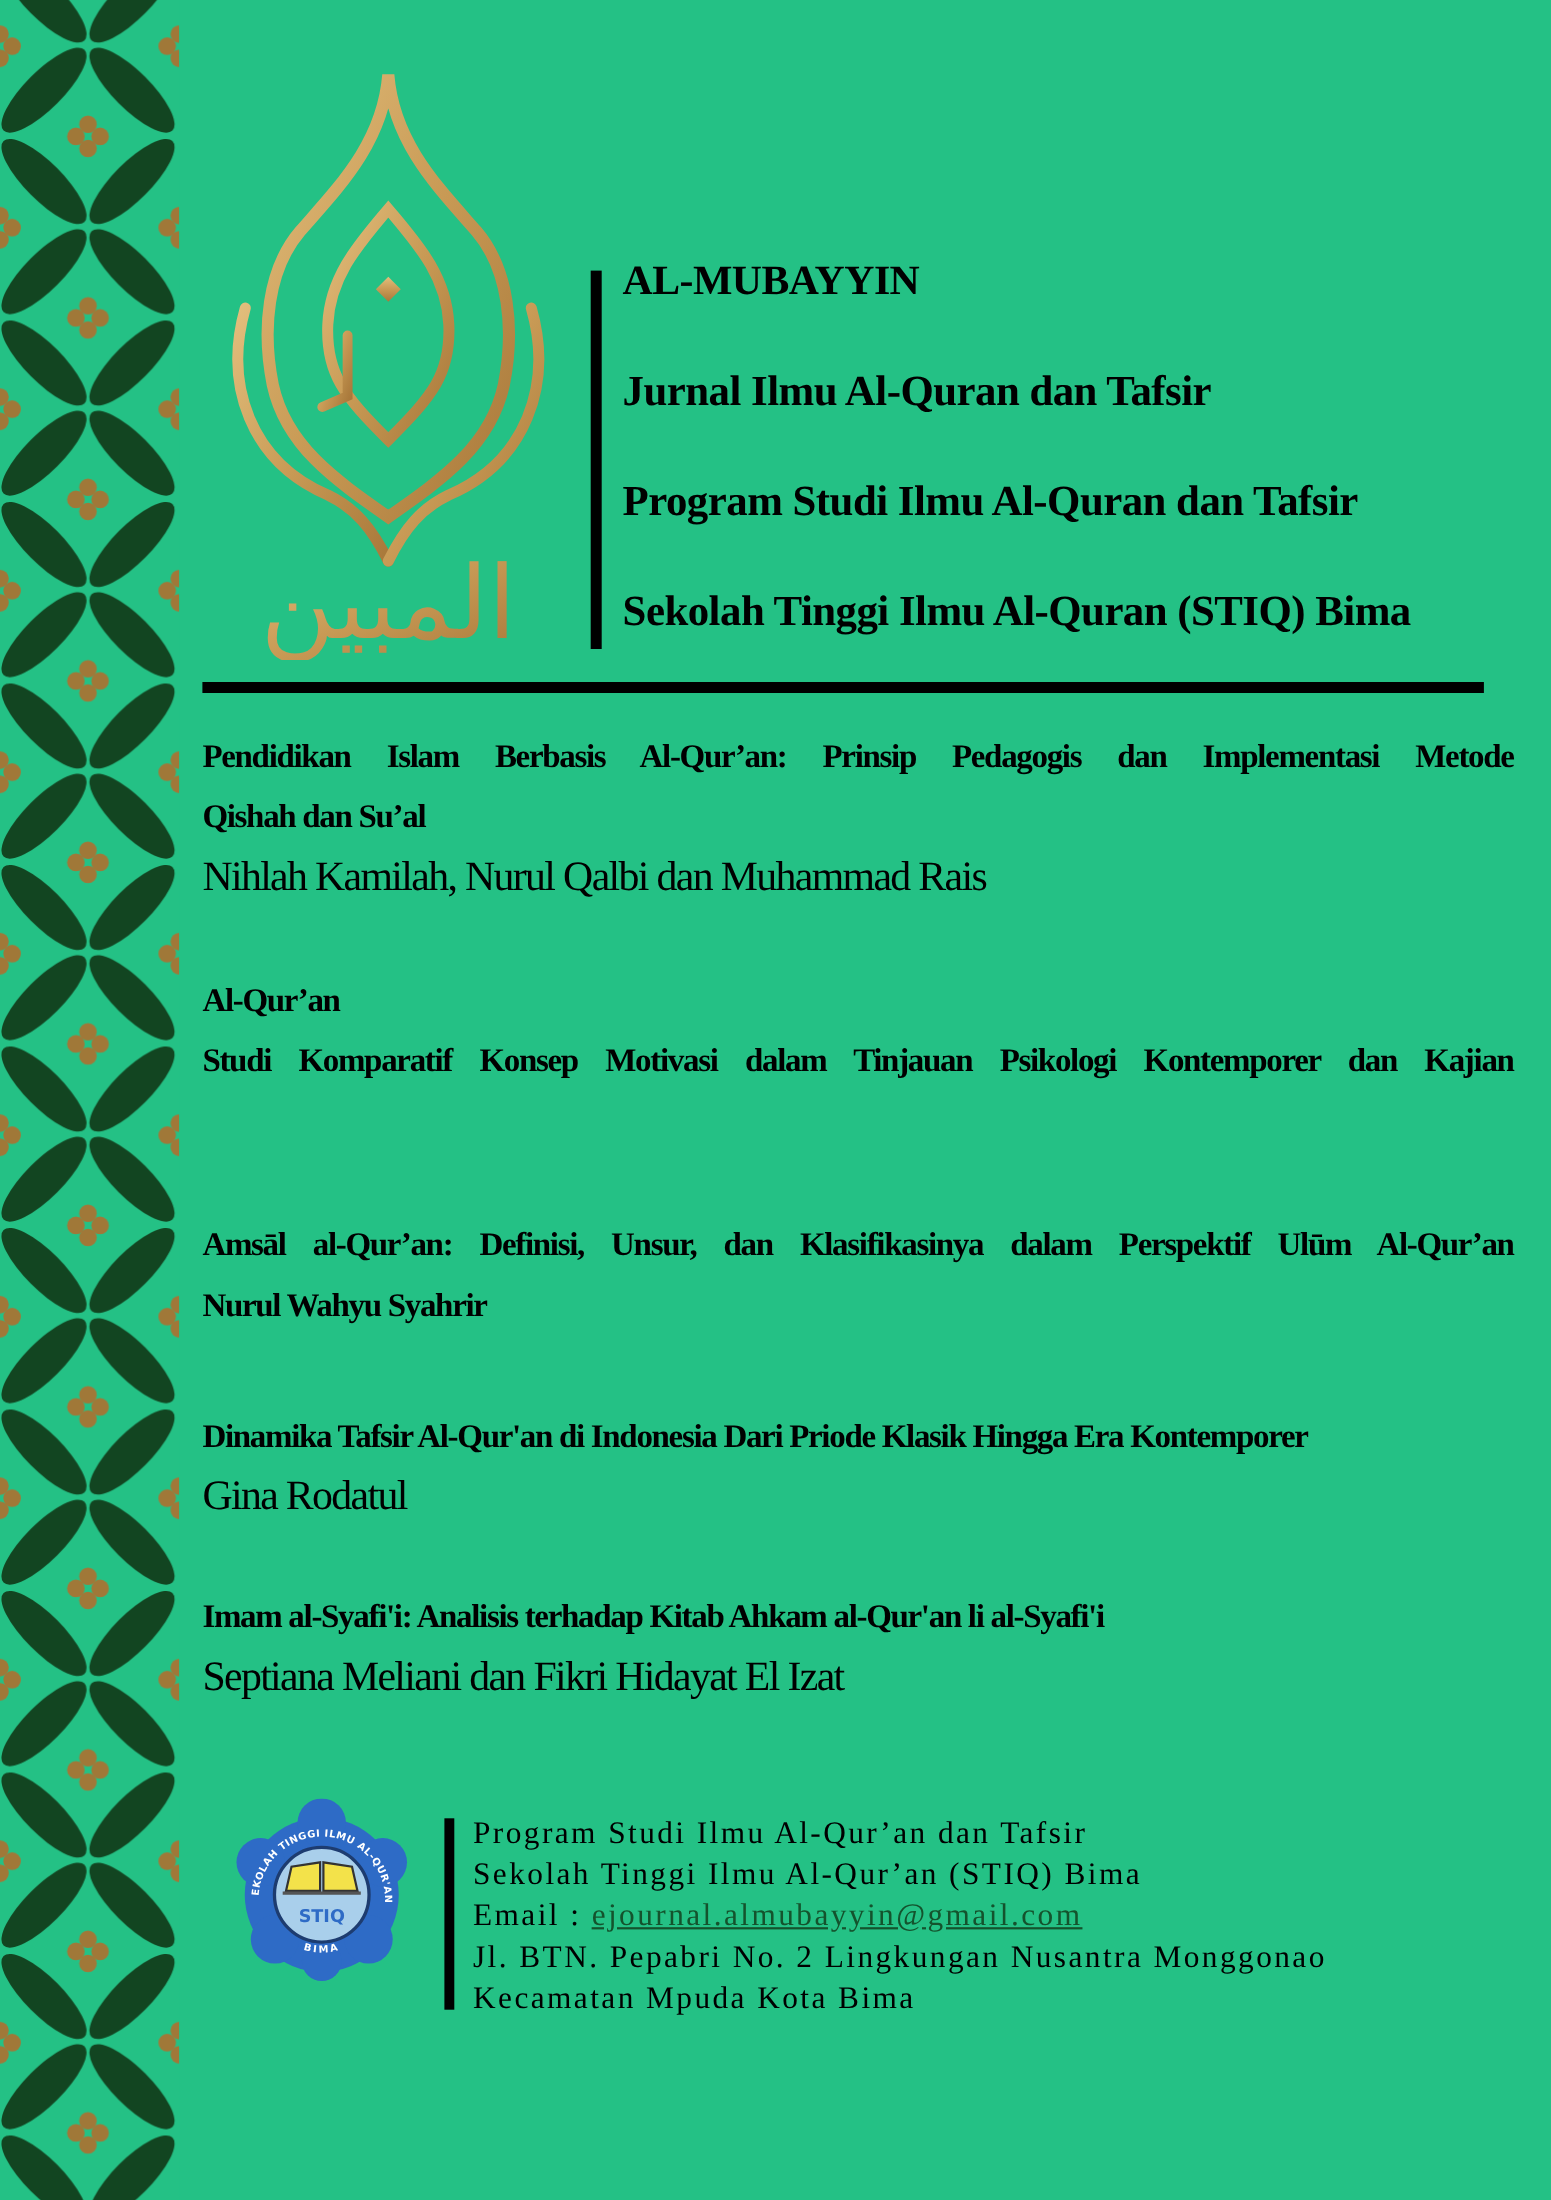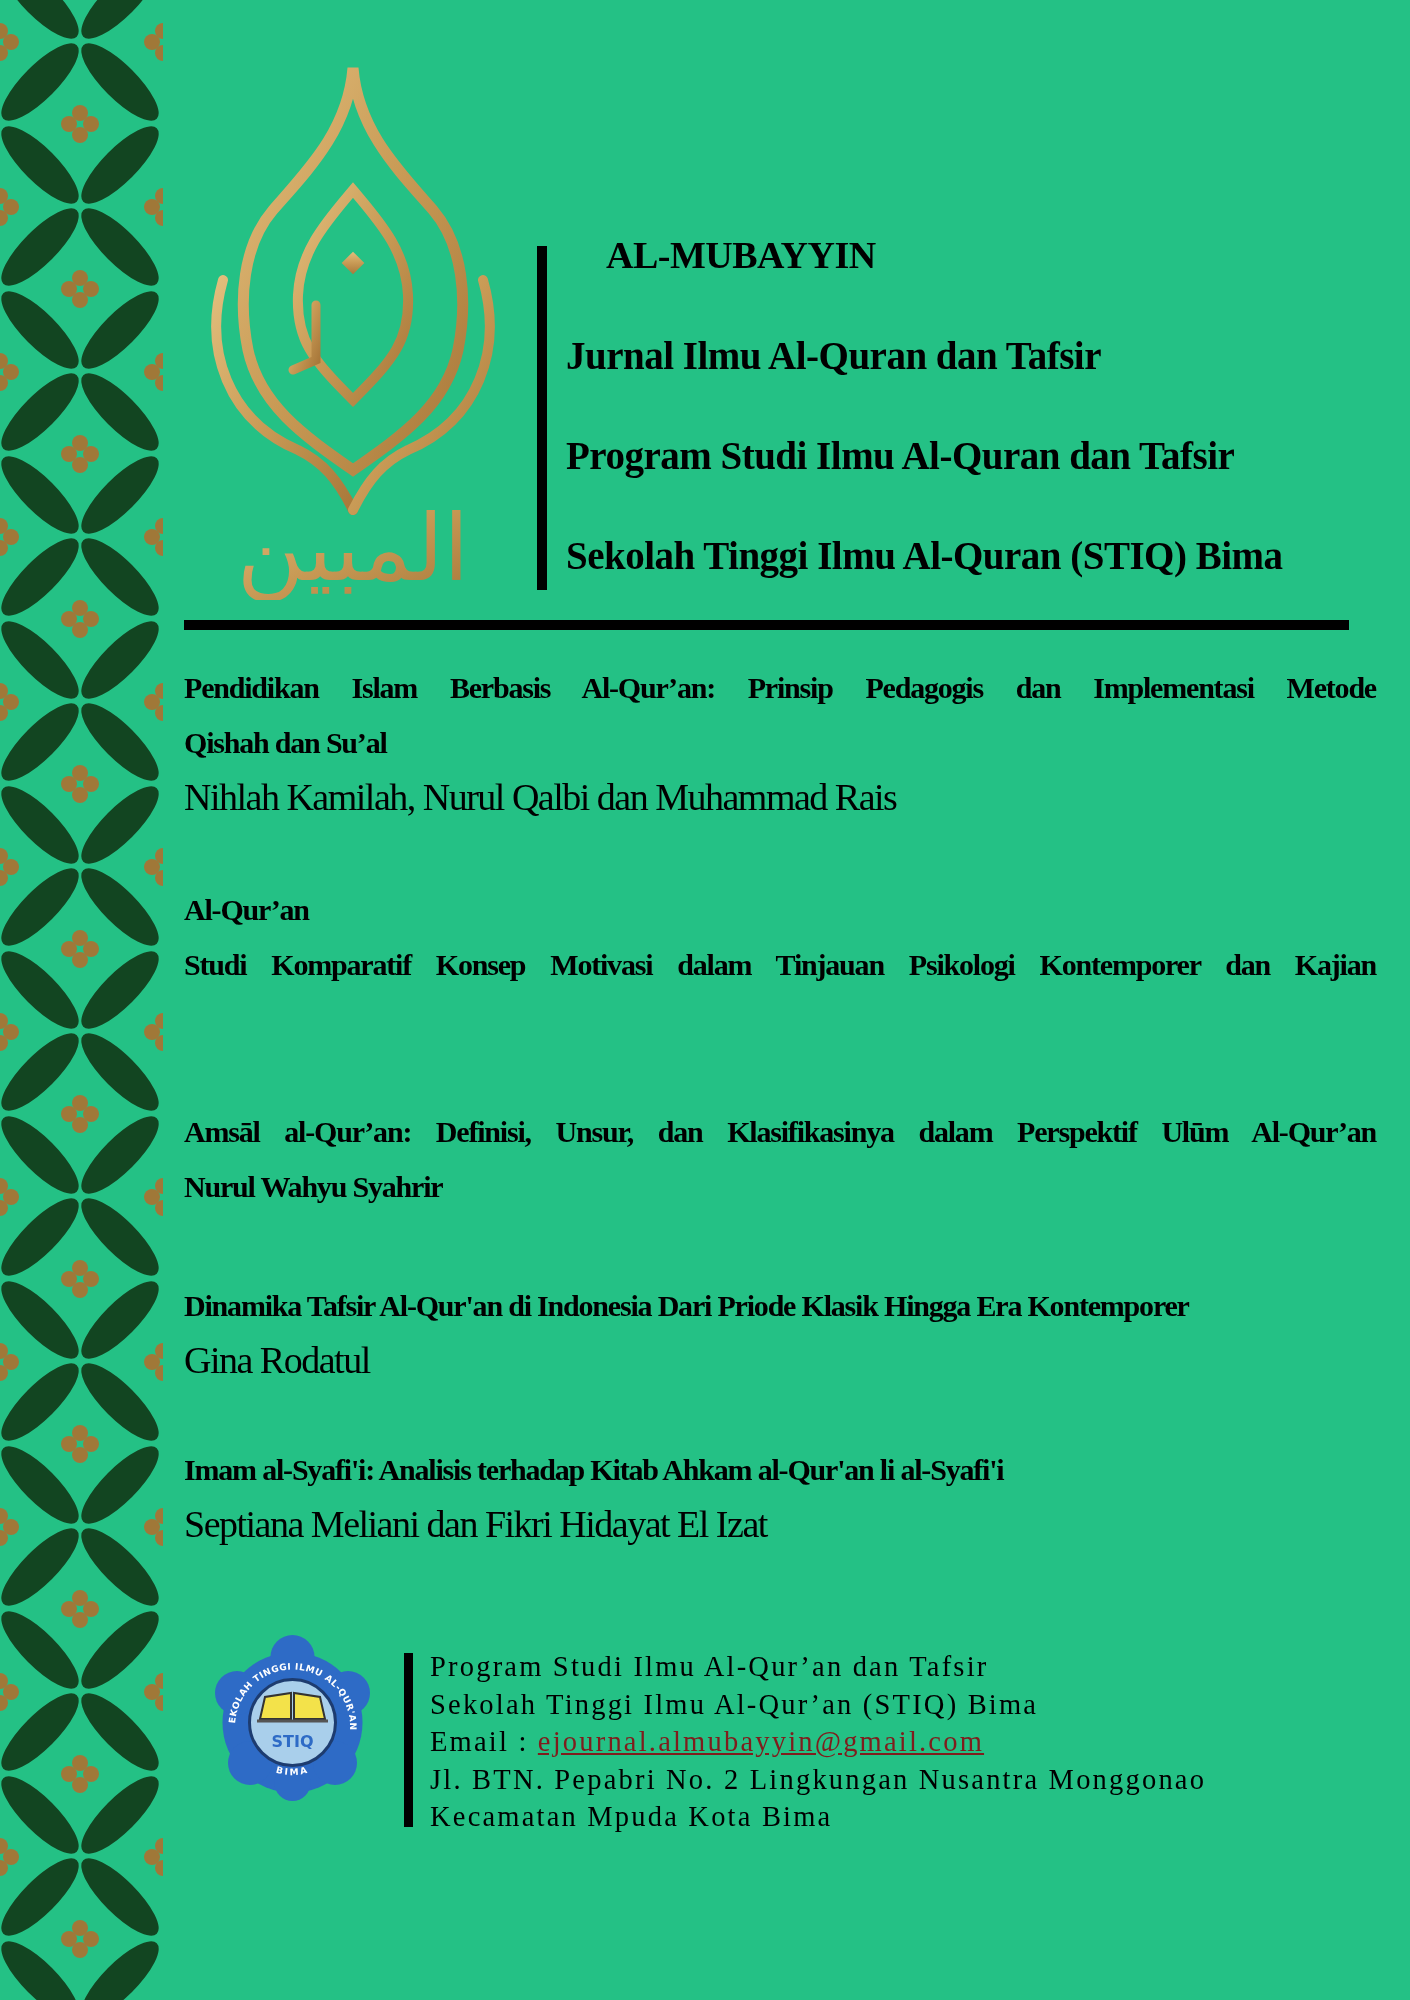--- a/index.html
+++ b/index.html
@@ -11,21 +11,21 @@
   .header-lines { position:absolute; left:566px; top:236px; }
   .header-line { font-weight:bold; font-size:39px; line-height:1; position:absolute; white-space:nowrap; letter-spacing:-0.5px; }
   .divider { position:absolute; left:184px; top:620px; width:1165px; height:10px; background:#000; }
   .articles { position:absolute; left:184px; top:660px; width:1192px; }
   .article { position:absolute; left:0; width:1192px; }
   .a-title { font-weight:bold; font-size:30px; line-height:55px; text-align:justify; text-align-last:left; letter-spacing:-1.2px; }
   .a-author { font-size:38px; line-height:55px; letter-spacing:-1.5px; }
   .footer-logo { position:absolute; left:205px; top:1635px; width:175px; height:175px; }
   .footer-bar { position:absolute; left:404px; top:1653px; width:9px; height:174px; background:#000; }
   .footer-text { position:absolute; left:430px; top:1648px; font-size:28.5px; line-height:37.5px; letter-spacing:2.2px; }
-  .footer-text a { color:#7f1d1d; text-decoration:underline; }
+  .footer-text a { color:#14532d; text-decoration:underline; }
 </style>
 </head>
 <body>
 
 <div class="border-strip">
   <svg width="163" height="2000" viewBox="0 0 163 2000" xmlns="http://www.w3.org/2000/svg">
     <defs>
       <pattern id="pat" x="0" y="-103" width="163" height="165" patternUnits="userSpaceOnUse">
 
         <g fill="#124521">
@@ -99,21 +99,21 @@
     </g>
 
     <rect x="157" y="195" width="16" height="16" fill="url(#gold)" transform="rotate(45 165 203)"></rect>
 
     <text x="165" y="520" text-anchor="middle" font-size="92" fill="url(#gold)" font-family="DejaVu Sans, sans-serif" direction="rtl">المبين</text>
   </svg>
 </div>
 
 <div class="header-bar"></div>
 <div class="header-lines">
-  <div class="header-line" style="top:0px;font-size:38px;margin-left:40px;">AL-MUBAYYIN</div>
+  <div class="header-line" style="top:0px;font-size:38px;">AL-MUBAYYIN</div>
   <div class="header-line" style="top:100px;">Jurnal Ilmu Al-Quran dan Tafsir</div>
   <div class="header-line" style="top:200px;">Program Studi Ilmu Al-Quran dan Tafsir</div>
   <div class="header-line" style="top:300px;">Sekolah Tinggi Ilmu Al-Quran (STIQ) Bima</div>
 </div>
 
 <div class="divider"></div>
 
 <div class="articles">
   <div class="article" style="top:0px;">
     <div class="a-title" style="text-align-last:justify;">Pendidikan Islam Berbasis Al-Qur’an: Prinsip Pedagogis dan Implementasi Metode</div>

